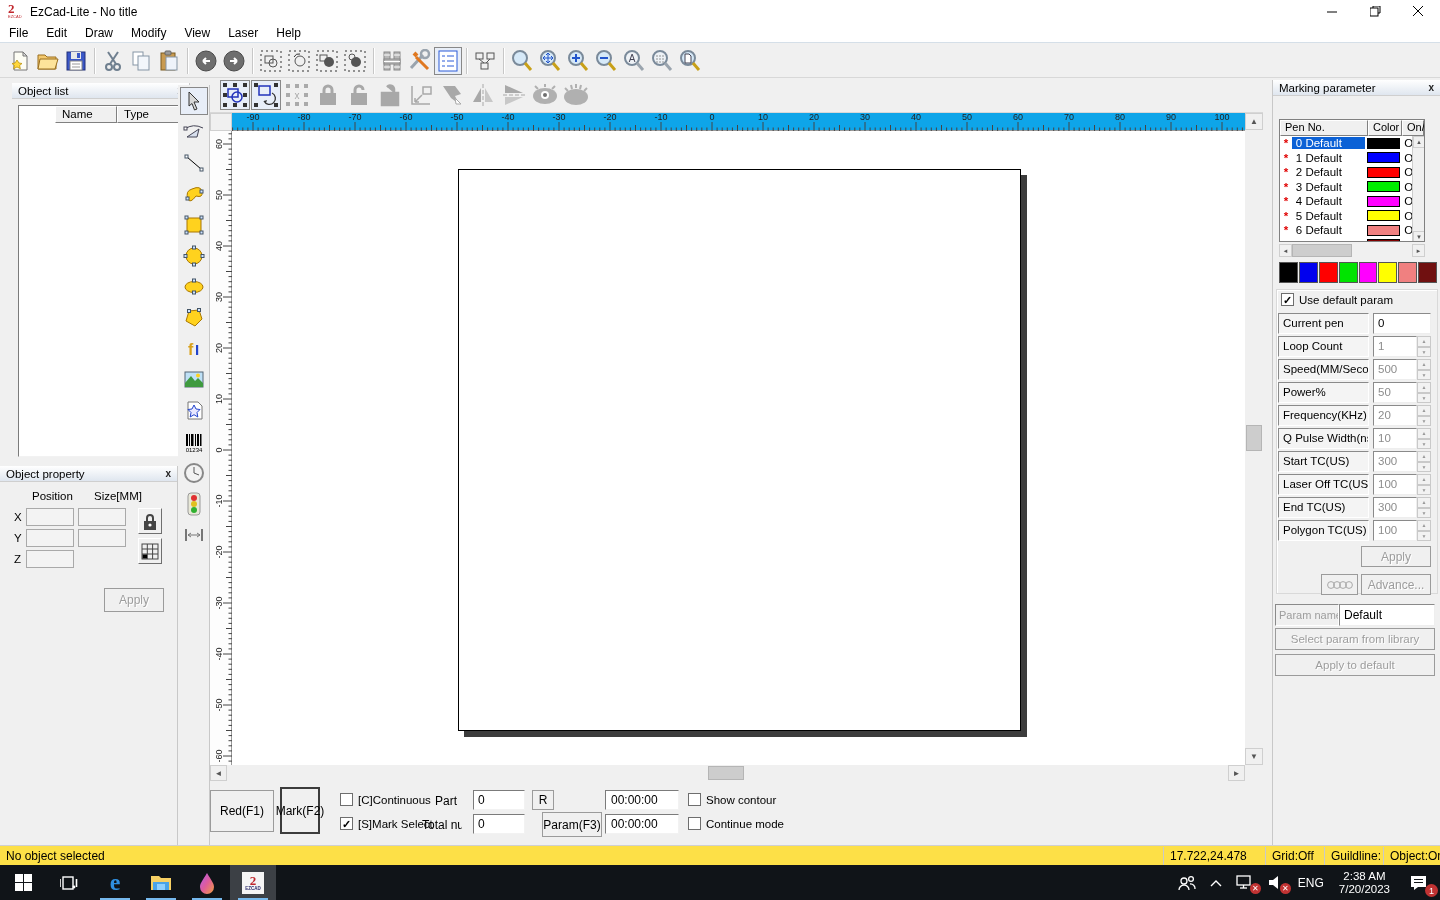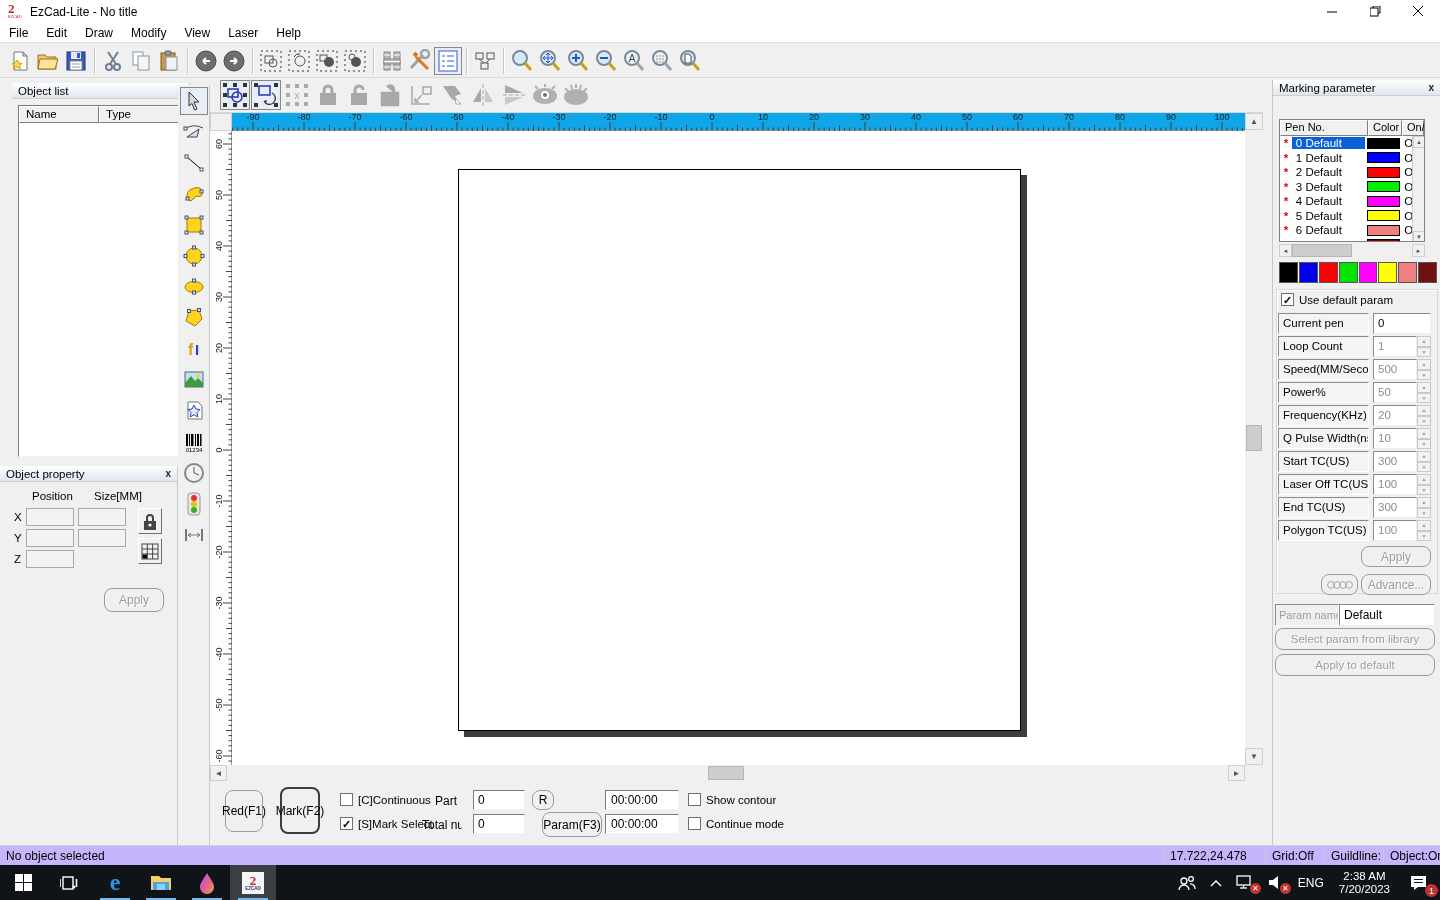--- a/index.html
+++ b/index.html
@@ -2,21 +2,21 @@
 <html><head>
 <meta charset="utf-8">
 <style>
   * { margin:0; padding:0; box-sizing:border-box; }
   html,body { width:1440px; height:900px; overflow:hidden; }
   body { font-family:"Liberation Sans", sans-serif; font-size:12px; background:#f0f0f0; position:relative; }
 
   .abs { position:absolute; }
   .raised { background:#f0f0f0; border:1px solid; border-color:#ffffff #6f6f6f #6f6f6f #ffffff; }
   .sunken { background:#ffffff; border:1px solid; border-color:#7b7b7b #f2f2f2 #f2f2f2 #7b7b7b; }
-  .btn { background:#f0f0f0; border:1px solid #9b9b9b; border-radius:8px; display:flex; align-items:center; justify-content:center; font-size:12px; color:#000; }
+  .btn { background:#f0f0f0; border:1px solid #9b9b9b; border-radius:0; display:flex; align-items:center; justify-content:center; font-size:12px; color:#000; }
   .btn.disabled { color:#9d9d9d; text-shadow:1px 1px 0 #fff; }
   .tbtn { width:28px; height:28px; display:flex; align-items:center; justify-content:center; border:1px solid transparent; }
   .tbtn.pressed { border:1px solid #888; background:#e8eef8; }
   .sep { width:1px; height:26px; background:#c7c7c7; margin:0 4px; box-shadow:1px 0 0 #fff; }
 
   
   #titlebar { left:0; top:0; width:1440px; height:23px; background:#ffffff; display:flex; align-items:center; }
   #titlebar .ticon { width:16px; height:16px; margin:0 6px 0 8px; position:relative; }
   #titlebar .ticon .two { color:#c0272d; font-weight:bold; font-size:13px; line-height:10px; font-family:"Liberation Serif",serif; }
   #titlebar .ticon .ez { color:#c0272d; font-size:4px; letter-spacing:0; }
@@ -28,21 +28,21 @@
   .menu-item { padding:2px 9px; color:#000; }
 
   
   #toolbar1 { left:0; top:44px; width:1440px; height:34px; background:#f0f0f0; display:flex; align-items:center; padding-left:6px; border-bottom:1px solid #d8d8d8; }
 
   
   #objlist-panel { left:12px; top:83px; width:178px; height:383px; background:#f0f0f0; border-right:1px solid #c8c8c8; }
   .panel-cap { height:16px; background:linear-gradient(#ffffff,#dfe6ef); display:flex; align-items:center; padding:0 6px; font-size:11.5px; border-bottom:1px solid #cfcfcf; }
   .panel-cap .x { margin-left:auto; font-size:10px; font-weight:bold; color:#222; }
   #objlist-box { left:6px; top:22px; width:162px; height:352px; }
-  .colhdr { display:flex; }
+  .colhdr { display:flex;margin-left:36px; }
   .colhdr .hc { flex:1; height:17px; background:#f0f0f0; border:1px solid; border-color:#fff #808080 #808080 #fff; padding:1px 6px; font-size:11.5px; }
 
   #objprop-panel { left:0; top:466px; width:178px; height:379px; background:#f0f0f0; border-right:1px solid #c8c8c8; }
   .prop-lbl { position:absolute; font-size:11.5px; color:#000; }
   .prop-field { position:absolute; width:48px; height:18px; background:#f3f3f3; border:1px solid #a9a9a9; }
   .sq-btn { position:absolute; width:24px; height:26px; }
 
   
   #toolcol { left:178px; top:85px; width:32px; height:760px; background:#f0f0f0; border-right:1px solid #c8c8c8; display:flex; flex-direction:column; align-items:center; padding-top:2px; }
   #toolcol .tbtn { margin-bottom:3px; }
@@ -84,21 +84,21 @@
   .param-row { position:absolute; width:160px; height:21px; }
   .param-row .plabel { position:absolute; left:5px; top:0; width:91px; height:21px; background:#f4f4f4; border:1px solid; border-color:#8a8a8a #fff #fff #8a8a8a; font-size:11.5px; padding:3px 0 0 4px; white-space:nowrap; overflow:hidden; }
   .param-row .pvalue { position:absolute; left:100px; top:0; width:44px; height:21px; background:#fff; border:1px solid; border-color:#8a8a8a #eee #eee #8a8a8a; font-size:11.5px; padding:3px 0 0 4px; color:#8c8c8c; }
   .param-row .pvalue.en { color:#000; }
   .param-row .pspin { position:absolute; left:144px; top:0; width:14px; height:21px; display:flex; flex-direction:column; }
   .pspin div { flex:1; background:#f2f2f2; border:1px solid #c9c9c9; font-size:5px; color:#9a9a9a; text-align:center; line-height:8px; }
   .groupbox { position:absolute; border:1px solid #d9d9d9; box-shadow:inset 1px 1px 0 #fff; }
 
   
   #bottombar { left:210px; top:781px; width:1062px; height:64px; background:#f0f0f0; }
-  #statusbar { left:0; top:845px; width:1440px; height:20px; background:#c4b5fd; border-top:1px solid #d0d0d0; font-size:12px; }
+  #statusbar { left:0; top:845px; width:1440px; height:20px; background:#fde047; border-top:1px solid #d0d0d0; font-size:12px; }
   .status-seg { position:absolute; top:1px; height:18px; padding:2px 6px; border-left:1px solid #c9c9c9; white-space:nowrap; overflow:hidden; }
 
   
   #taskbar { left:0; top:865px; width:1440px; height:35px; background:#101418; display:flex; align-items:center; color:#fff; }
   .tb-item { width:46px; height:35px; display:flex; align-items:center; justify-content:center; position:relative; }
   .tb-item.running::after { content:""; position:absolute; bottom:0; left:8px; right:8px; height:2px; background:#76b9ed; }
   .tb-item.active { background:#3c4045; }
   .tray { margin-left:auto; display:flex; align-items:center; height:35px; }
   .tray-item { height:35px; display:flex; align-items:center; justify-content:center; padding:0 7px; position:relative; font-size:12px; }
   .clockbox { text-align:center; font-size:11.5px; line-height:13px; padding:0 8px; }
@@ -1208,21 +1208,21 @@
 
   <div class="btn disabled abs" style="left:2px;top:548px;width:160px;height:22px;font-size:11.5px;">
       <span>Select param from library</span>
     </div>
   <div class="btn disabled abs" style="left:2px;top:574px;width:160px;height:22px;font-size:11.5px;">
       <span>Apply to default</span>
     </div>
 </div>
 
 <div id="bottombar" class="abs">
-  <div class="btn abs" style="left:15px;top:9px;width:38px;height:42px;">
+  <div class="btn abs" style="left:0;top:9px;width:64px;height:42px;">
       <span>Red(F1)</span>
     </div>
   <div class="btn abs" style="left:70px;top:6px;width:40px;height:47px;border:2px solid #3c3c3c;">
       <span>Mark(F2)</span>
     </div>
 
   <div class="checkline abs" style="left:130px;top:12px;">
     <span class="cb"></span>
     <span>[C]Continuous</span>
   </div>

